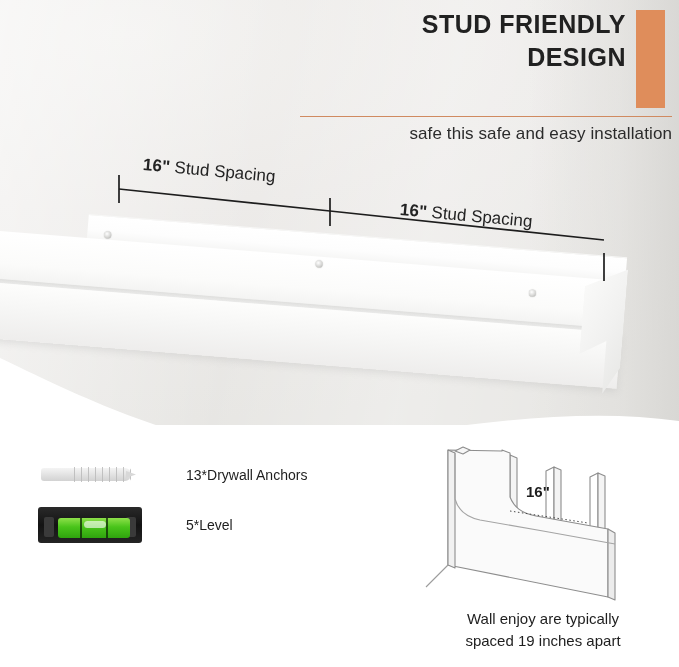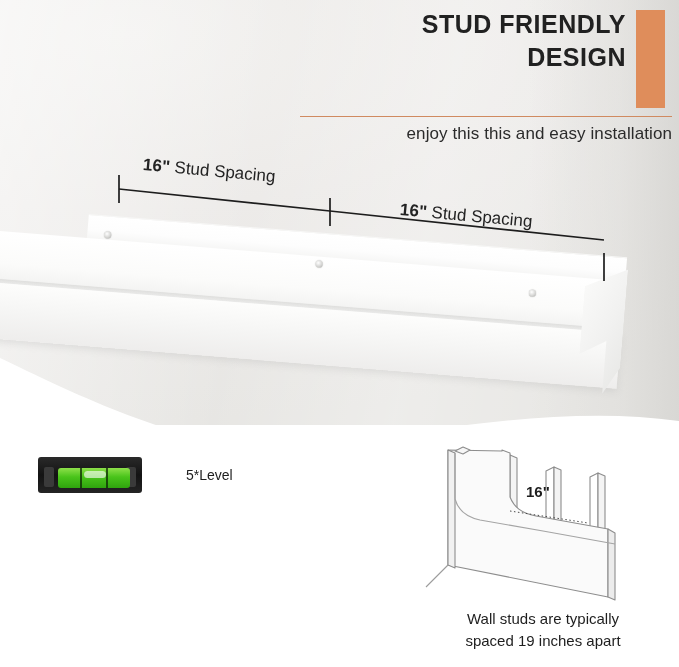--- a/index.html
+++ b/index.html
@@ -328,33 +328,41 @@
 
     <div class="dim-label" id="dim-label-1"><b>16"</b><span> Stud Spacing</span></div>
     <div class="dim-label" id="dim-label-2"><b>16"</b><span> Stud Spacing</span></div>
 
     <div id="header">
       <div class="title-line">STUD FRIENDLY</div>
       <div class="title-line">DESIGN</div>
     </div>
     <div id="accent-bar"></div>
     <div id="header-rule"></div>
-    <div id="subtitle">enjoy this this and easy installation</div>
+    <div id="subtitle">safe this safe and easy installation</div>
   </div>
 
   <svg id="divider-curve" viewBox="0 0 679 110" preserveAspectRatio="none">
     <path d="M0,110 L679,110 L679,85 C560,68 430,96 300,110 C200,121 80,60 0,22 Z" fill="#ffffff"></path>
     <path d="M0,22 C80,60 200,121 300,110 C430,96 560,68 679,85" fill="none" stroke="#c4c4c4" stroke-width="5.5" stroke-linecap="round"></path>
     <path d="M0,18 C80,56 200,117 300,106 C430,92 560,64 679,81 L679,110 L0,110 Z" fill="#ffffff"></path>
   </svg>
 
   <div id="bottom">
 
     <div id="accessory-list">
 
+      <div class="acc-row">
+        <div class="acc-icon">
+          <div class="anchor-body"></div>
+          <div class="anchor-ribs"></div>
+          <div class="anchor-tip"></div>
+        </div>
+        <div class="acc-text">13*Drywall Anchors</div>
+      </div>
 
 
 
       <div class="acc-row">
         <div class="acc-icon">
           <div class="level-body">
             <div class="level-notch" style="left:6px;"></div>
             <div class="level-notch" style="left:88px;"></div>
             <div class="level-window">
               <div class="level-bubble"></div>
@@ -387,18 +395,18 @@
 
         <path d="M37,16 L37,62 C40,73 48,80 62,83 L125,94 L197,107" fill="none" stroke="#a4a4a4"></path>
 
         <path d="M30,128 L8,150" fill="none" stroke="#9c9c9c"></path>
       </g>
       <line x1="92" y1="74" x2="170" y2="86" stroke="#4a4a4a" stroke-width="1" stroke-dasharray="1.5 2.5"></line>
       <text x="108" y="60" font-family="Liberation Sans, sans-serif" font-size="15" font-weight="bold" fill="#1d1d1d">16"</text>
     </svg>
 
     <div id="stud-caption">
-      <span class="cap-line">Wall studs are typically</span>
+      <span class="cap-line">Wall enjoy are typically</span>
       <span class="cap-line">spaced 19 inches apart</span>
     </div>
 
   </div>
 </div>
 
 </body></html>

